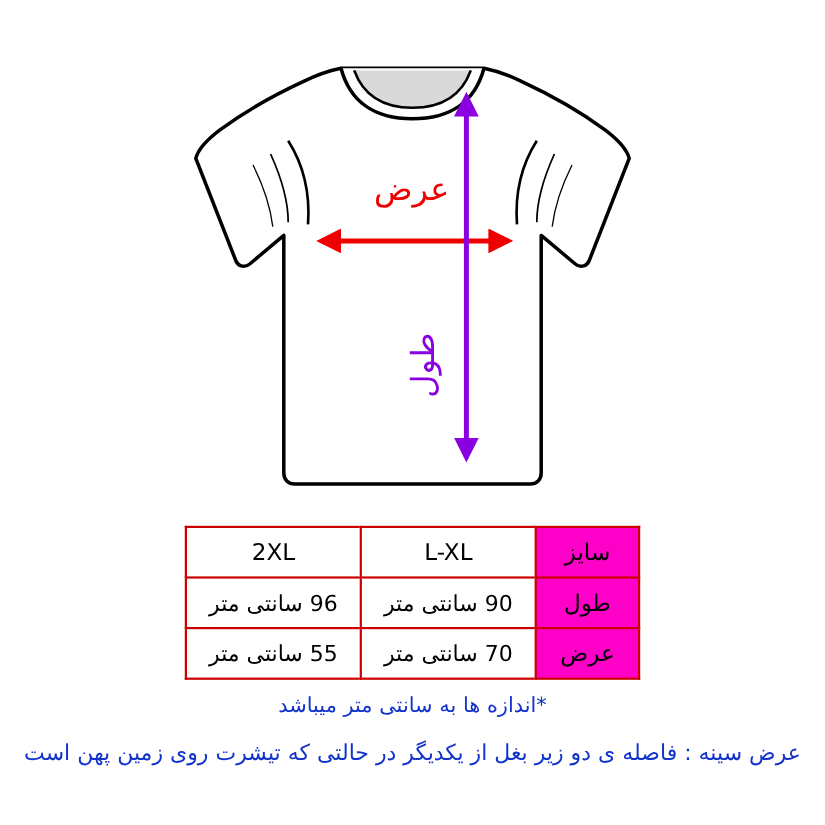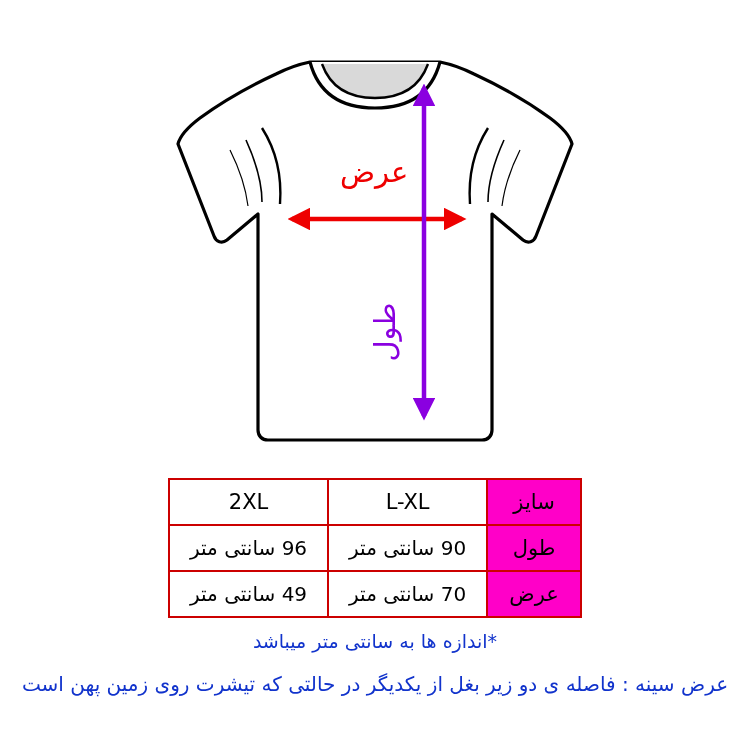--- a/index.html
+++ b/index.html
@@ -175,21 +175,21 @@
         <td class="head cell">2XL</td>
       </tr>
       <tr>
         <td class="rowhead">طول</td>
         <td class="cell">90 سانتی متر</td>
         <td class="cell">96 سانتی متر</td>
       </tr>
       <tr>
         <td class="rowhead">عرض</td>
         <td class="cell">70 سانتی متر</td>
-        <td class="cell">49 سانتی متر</td>
+        <td class="cell">55 سانتی متر</td>
       </tr>
     </tbody>
   </table>
 
   <div class="note" id="note-1">*اندازه ها به سانتی متر میباشد</div>
   <div class="note" id="note-2">عرض سینه : فاصله ی دو زیر بغل از یکدیگر در حالتی که تیشرت روی زمین پهن است</div>
 
 </div>
 
 </body></html>

